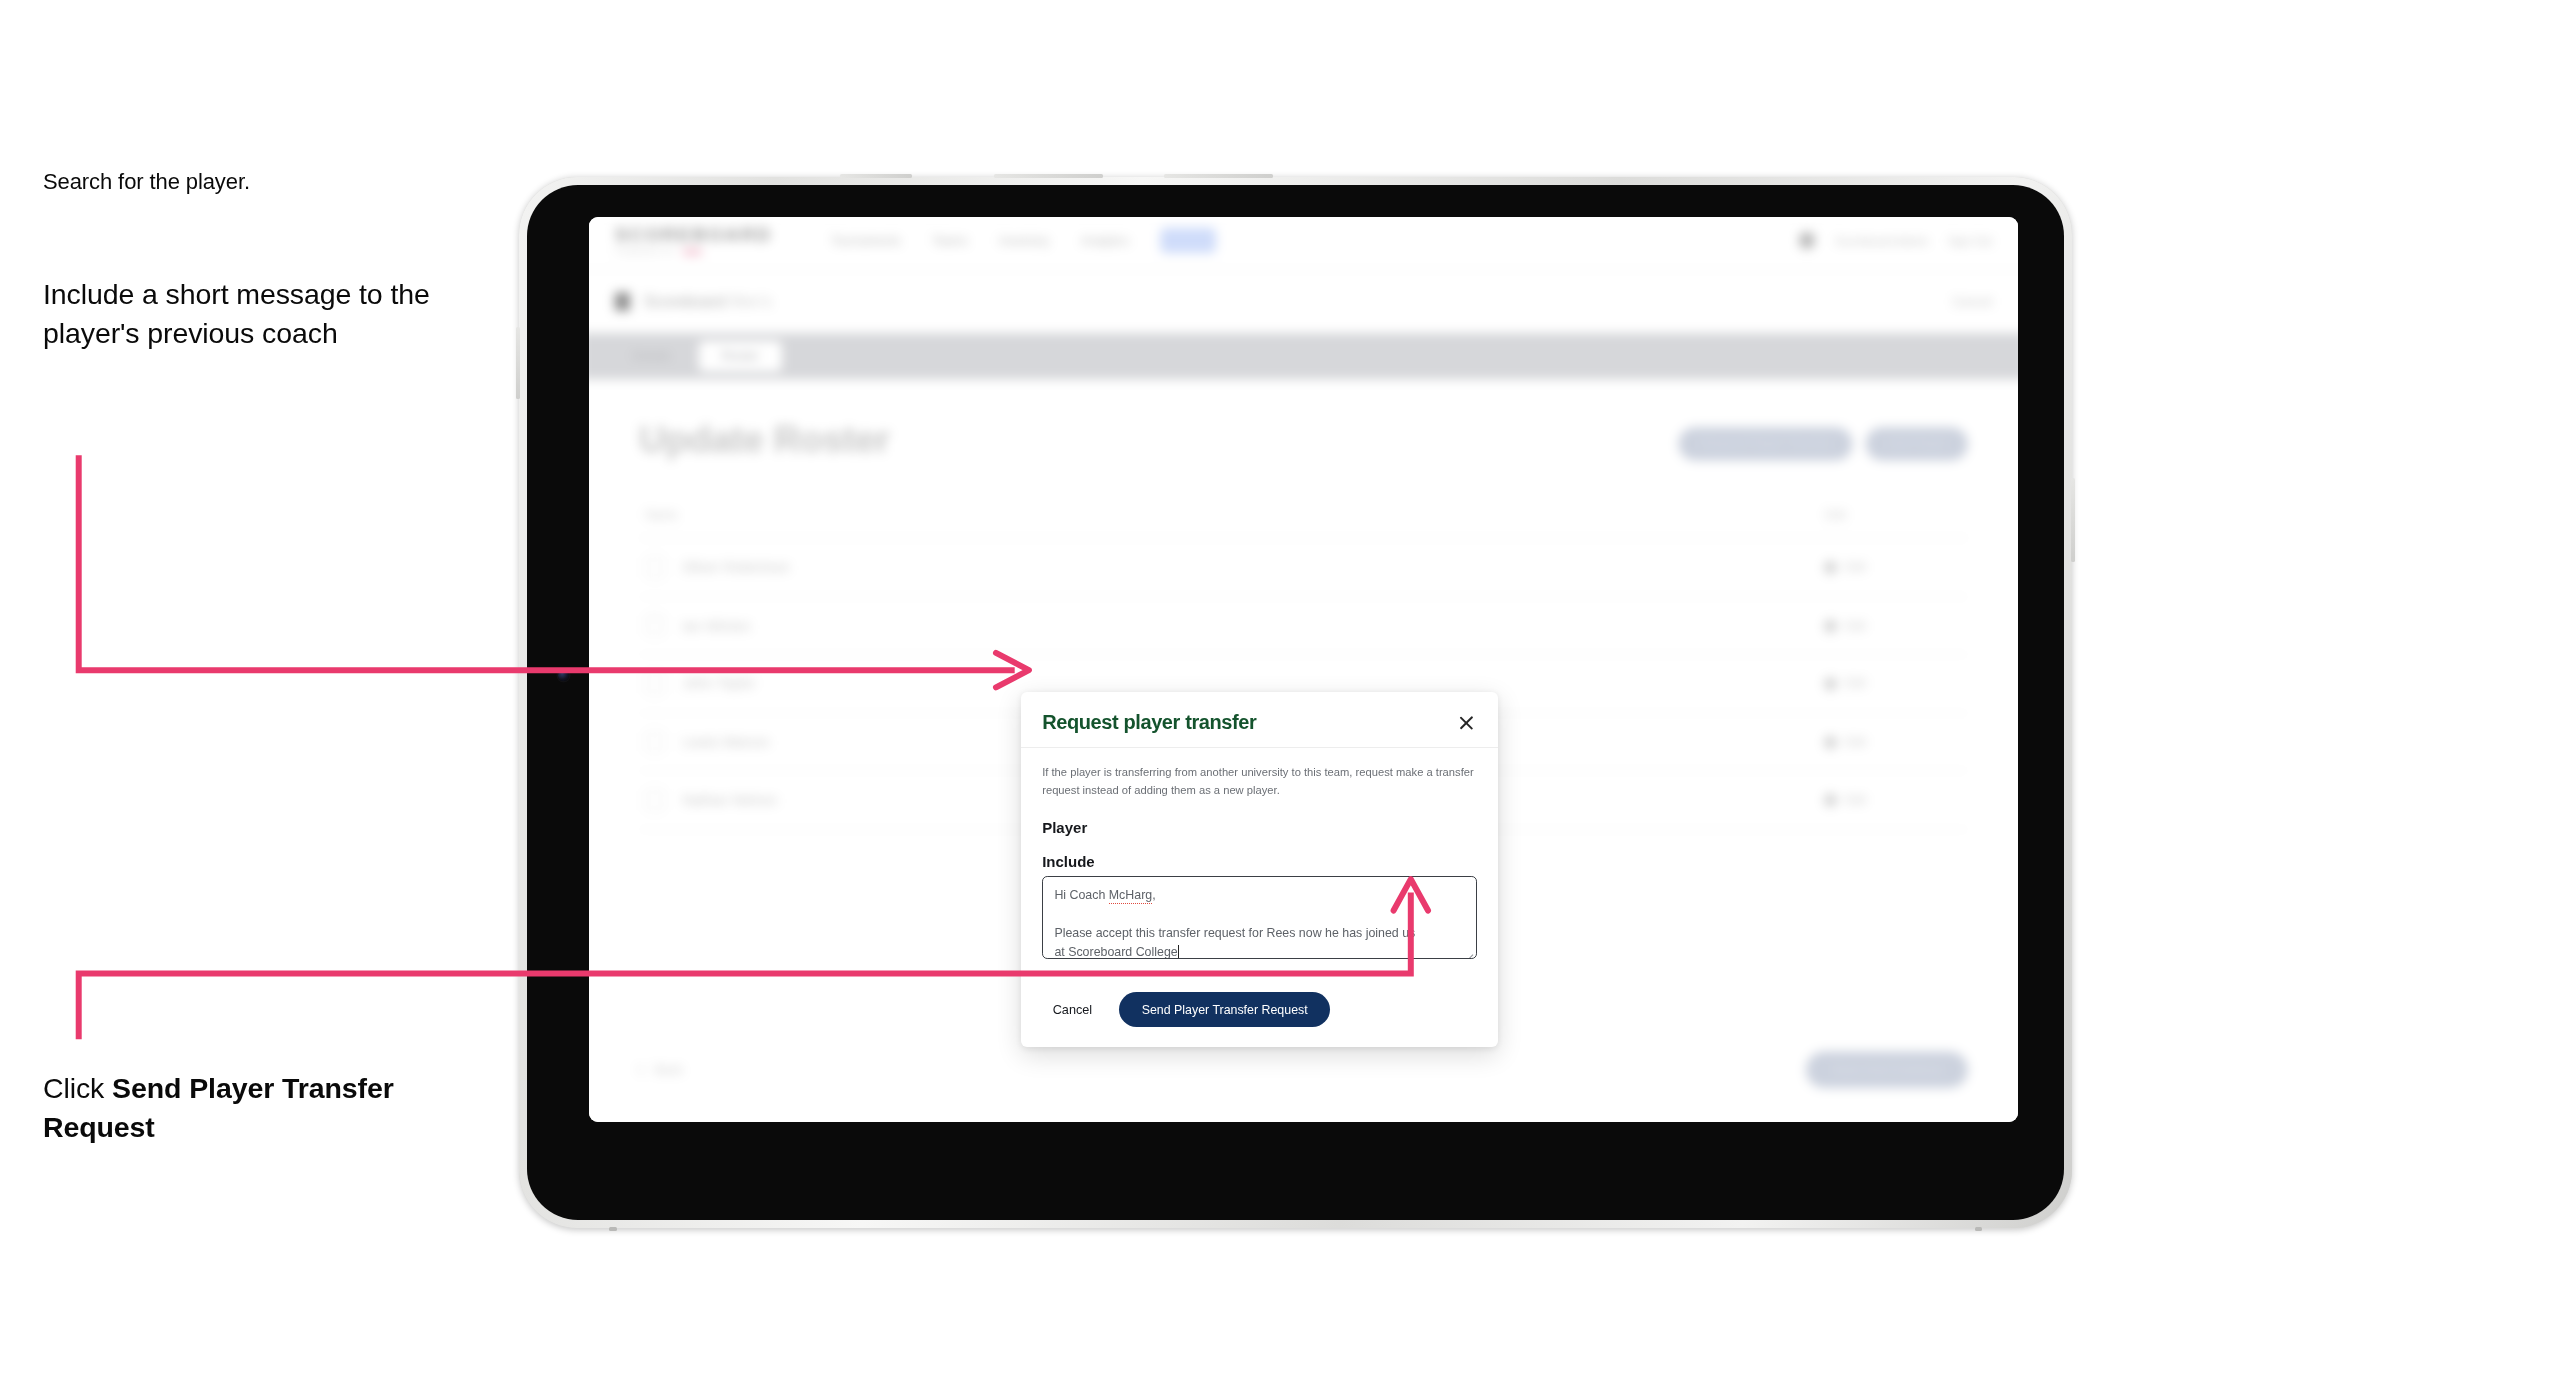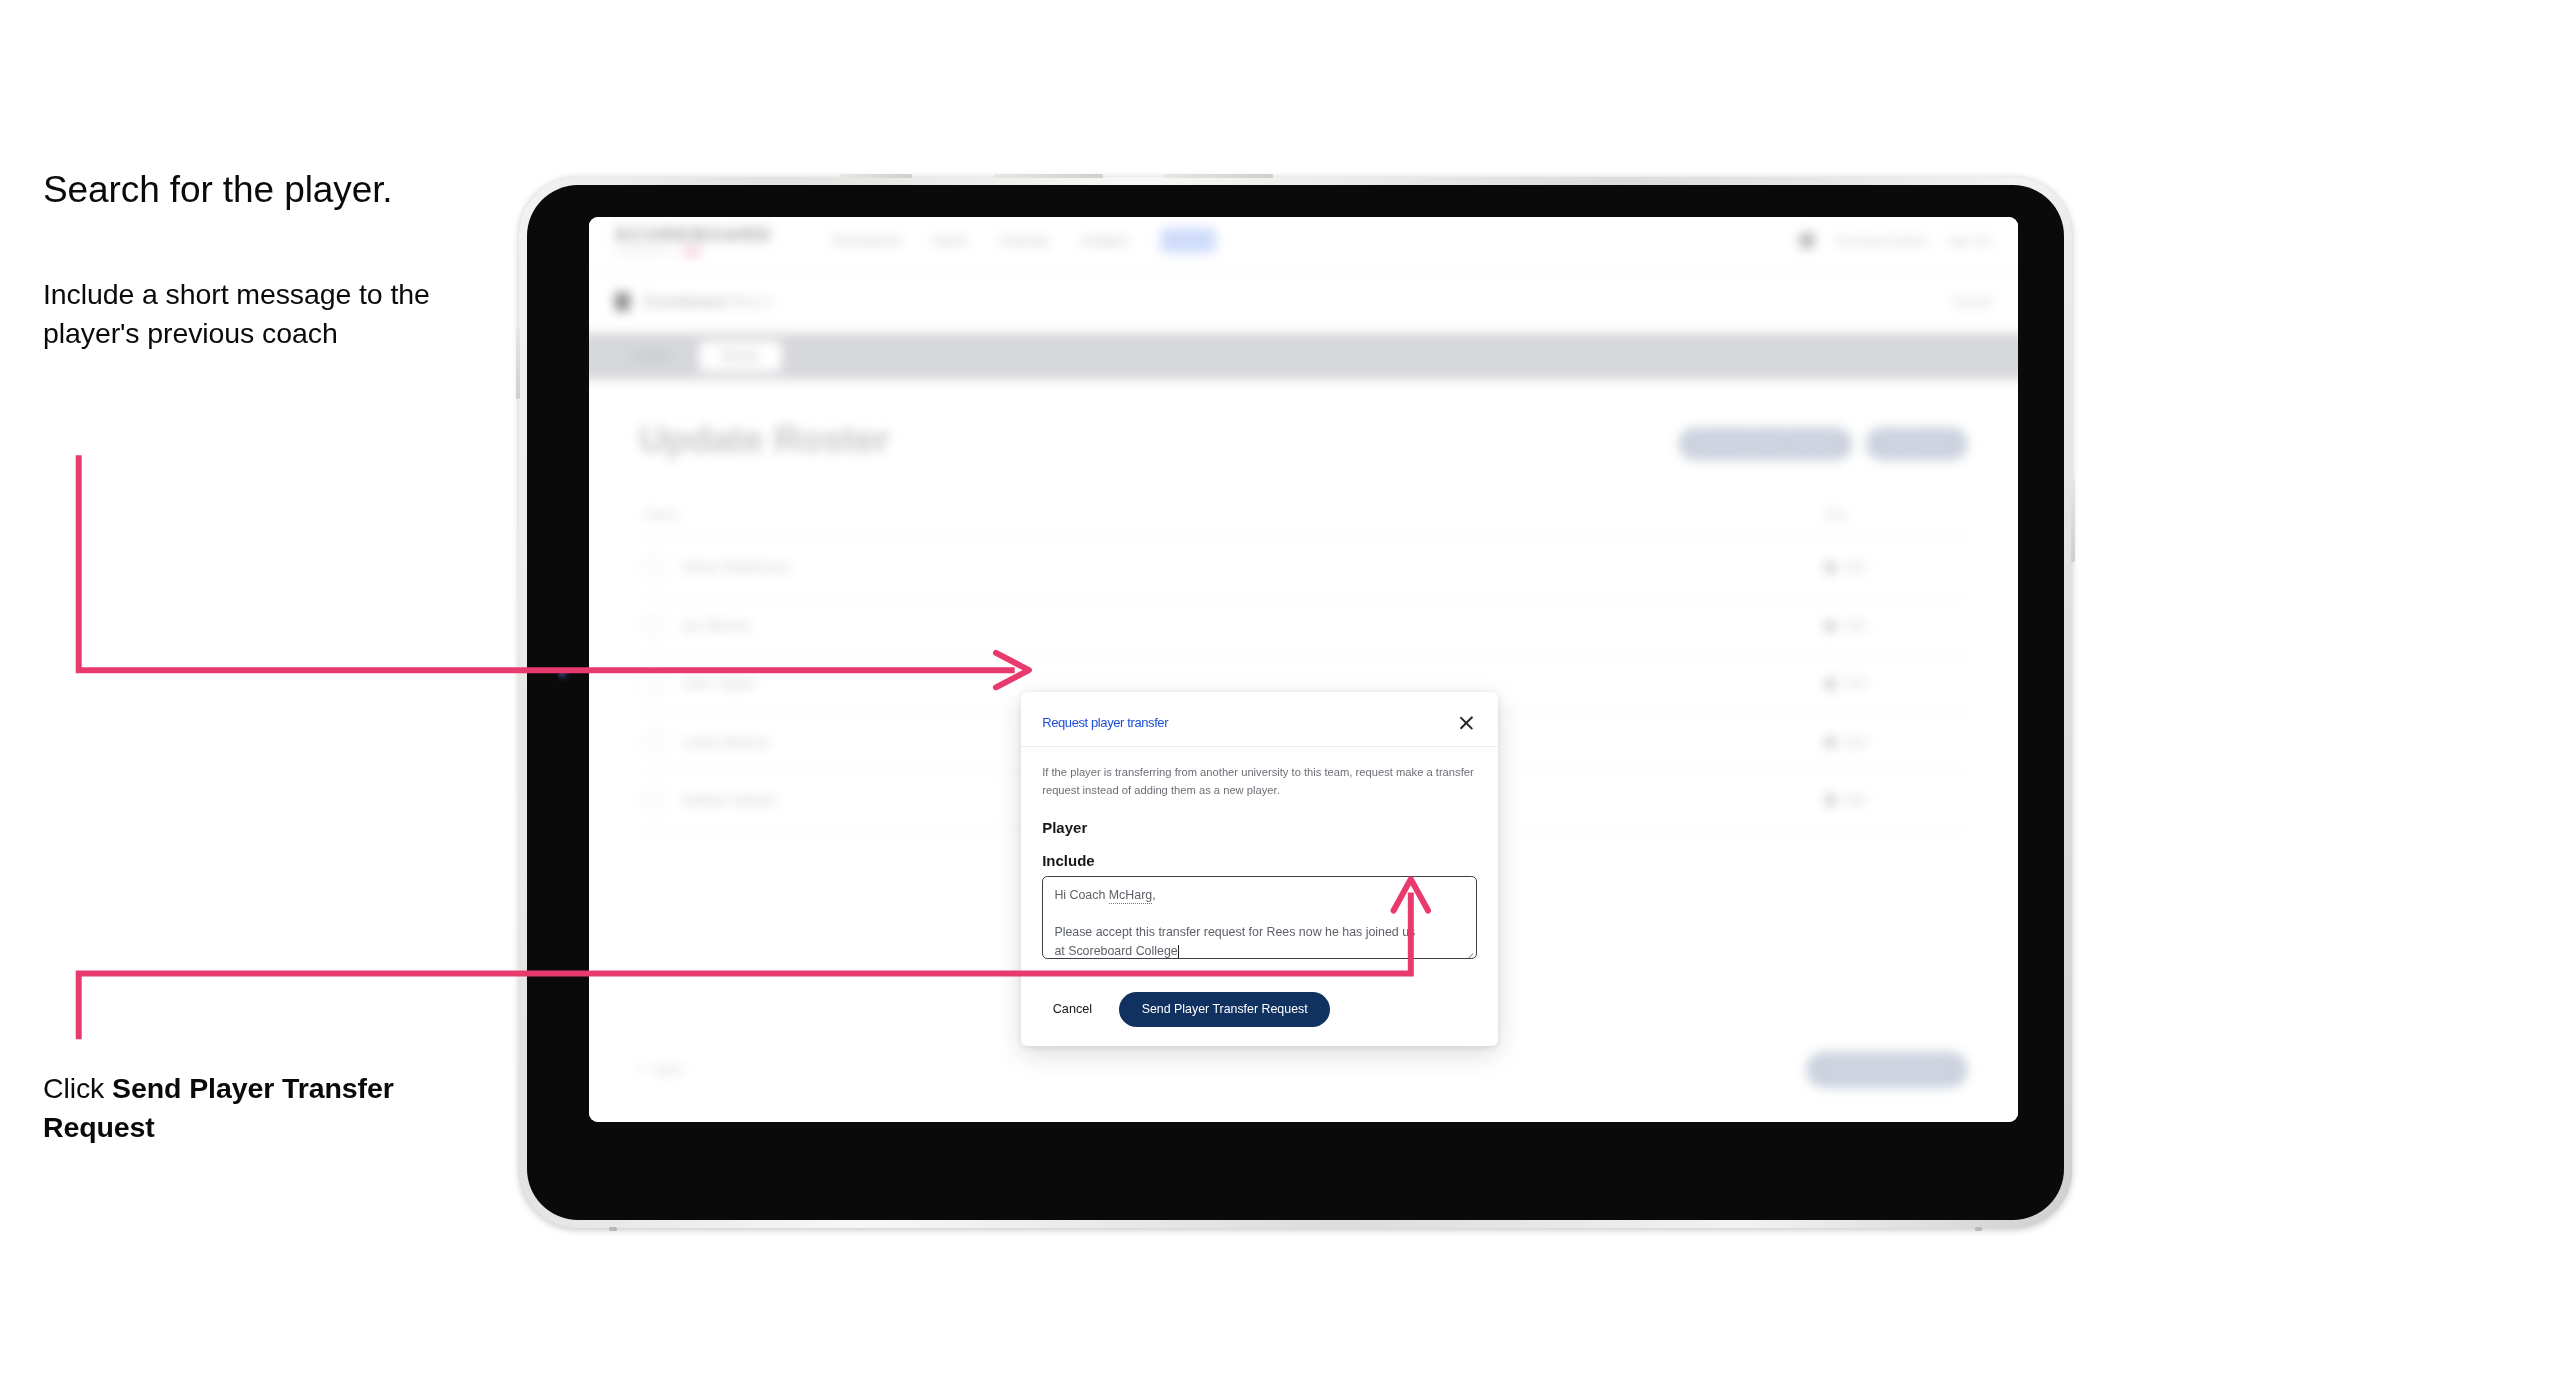--- a/index.html
+++ b/index.html
@@ -21,21 +21,21 @@
     position: absolute;
     color: #0a0a0a;
     font-family: "Liberation Sans", sans-serif;
     font-weight: 400;
     letter-spacing: -0.1px;
   }
   #annot-top {
     left: 43px;
     top: 171px;
     width: 419px;
-    font-size: 37px;
+    font-size: 22px;
     line-height: 1.0;
   }
   #annot-mid {
     left: 43px;
     top: 275px;
     width: 419px;
     font-size: 28.5px;
     line-height: 1.36;
   }
   #annot-bottom {
@@ -358,23 +358,23 @@
     padding: 0;
     box-sizing: border-box;
   }
   #modal-header {
     display: flex;
     align-items: center;
     padding: 19px 21px 12.7px 21px;
     border-bottom: 0.7px solid #ededed;
   }
   #modal-title {
-    font-size: 13px;
-    font-weight: 400;
-    color: #1d4ed8;
+    font-size: 20px;
+    font-weight: 700;
+    color: #14532d;
     letter-spacing: -0.4px;
   }
   #modal-close {
     margin-left: auto;
     width: 22.5px; height: 22.5px;
     position: relative;
     cursor: pointer;
   }
   #modal-close::before, #modal-close::after {
     content: "";

